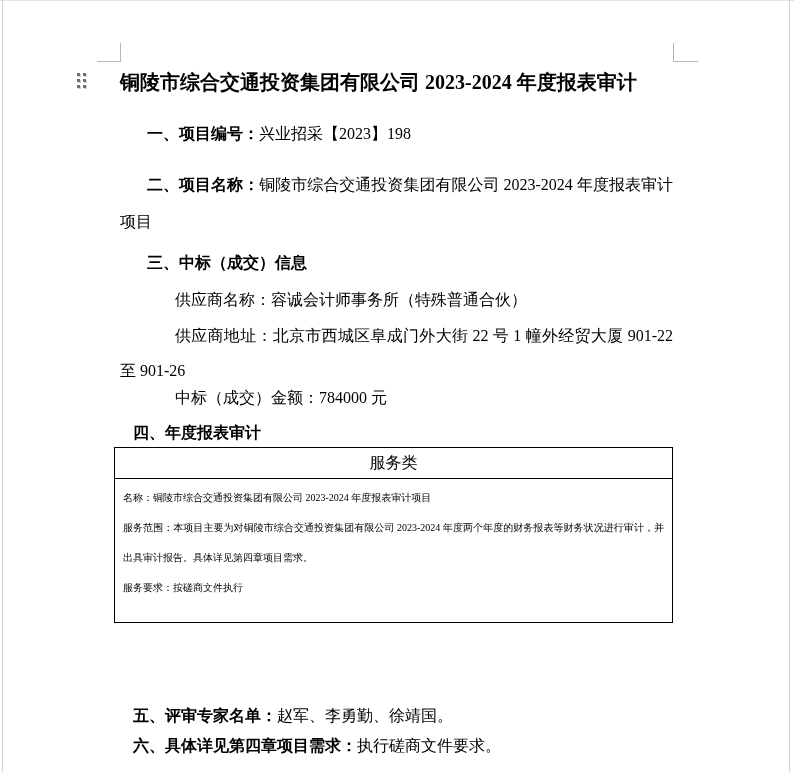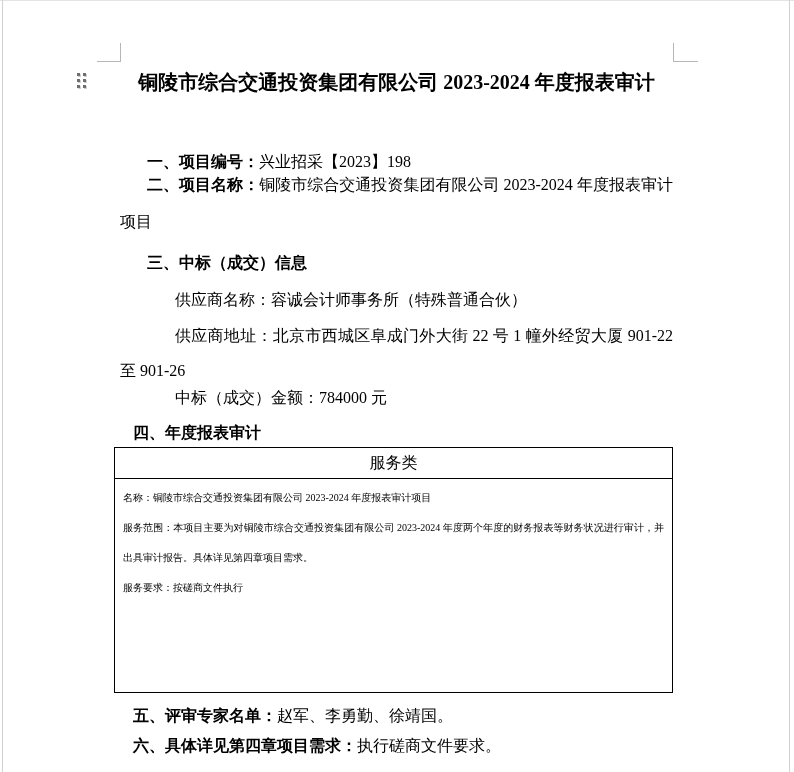--- a/index.html
+++ b/index.html
@@ -32,47 +32,47 @@
   }
   .drag-handle i {
     display: block; width: 3px; height: 3px; background: #6f6f6f;
     box-shadow: 1px 1px 0 #cfcfcf;
   }
 
   
   .doc-title {
     position: absolute; left: 120px; top: 65px; width: 553px; margin: 0;
     font-size: 20px; font-weight: bold; line-height: 34px;
-    display: flex; flex-direction: column; align-items: center;
+    display: flex; flex-direction: row; align-items: center;
   }
   .doc-title span { white-space: nowrap; }
 
   
   .para {
     position: absolute; left: 120px; width: 553px; margin: 0;
     font-size: 16px; line-height: 38px; text-align: justify;
   }
   .indent1 { text-indent: 27px; }
   .indent2 { text-indent: 13px; }
   .indent3 { text-indent: 55px; }
   .lbl { font-weight: bold; }
 
-  .p-number   { top: 143px; }
+  .p-number   { top: 115px; }
   .p-name     { top: 166px; line-height: 37px; }
   .p-award    { top: 244px; }
   .p-supname  { top: 282px; line-height: 36px; }
   .p-supaddr  { top: 318px; line-height: 35px; }
   .p-amount   { top: 380px; line-height: 36px; }
   .p-subject  { top: 415px; line-height: 36px; }
   .p-experts  { top: 705px; line-height: 22px; }
   .p-fee      { top: 735px; line-height: 22px; }
 
   
   .subject-table {
-    position: absolute; left: 114px; top: 447px; width: 559px; height: 246px;
+    position: absolute; left: 114px; top: 447px; width: 559px; height: 176px;
     border: 1px solid #000000; box-sizing: border-box; background: #ffffff;
   }
   .t-header {
     height: 30px; border-bottom: 1px solid #000000; box-sizing: content-box;
     display: flex; align-items: center; justify-content: center;
     font-size: 16px;
   }
   .t-body { padding: 4px 8px 0 8px; }
   .t-para { margin: 0; font-size: 10px; line-height: 30px; text-align: justify; }
 </style>

